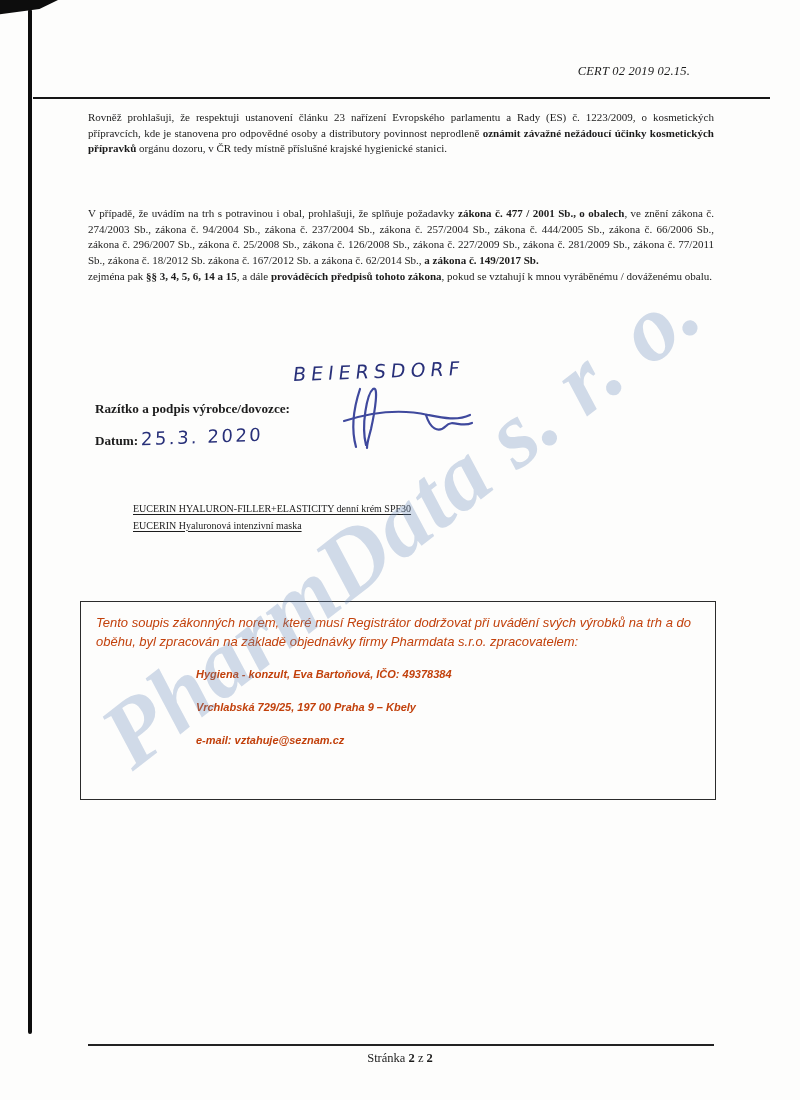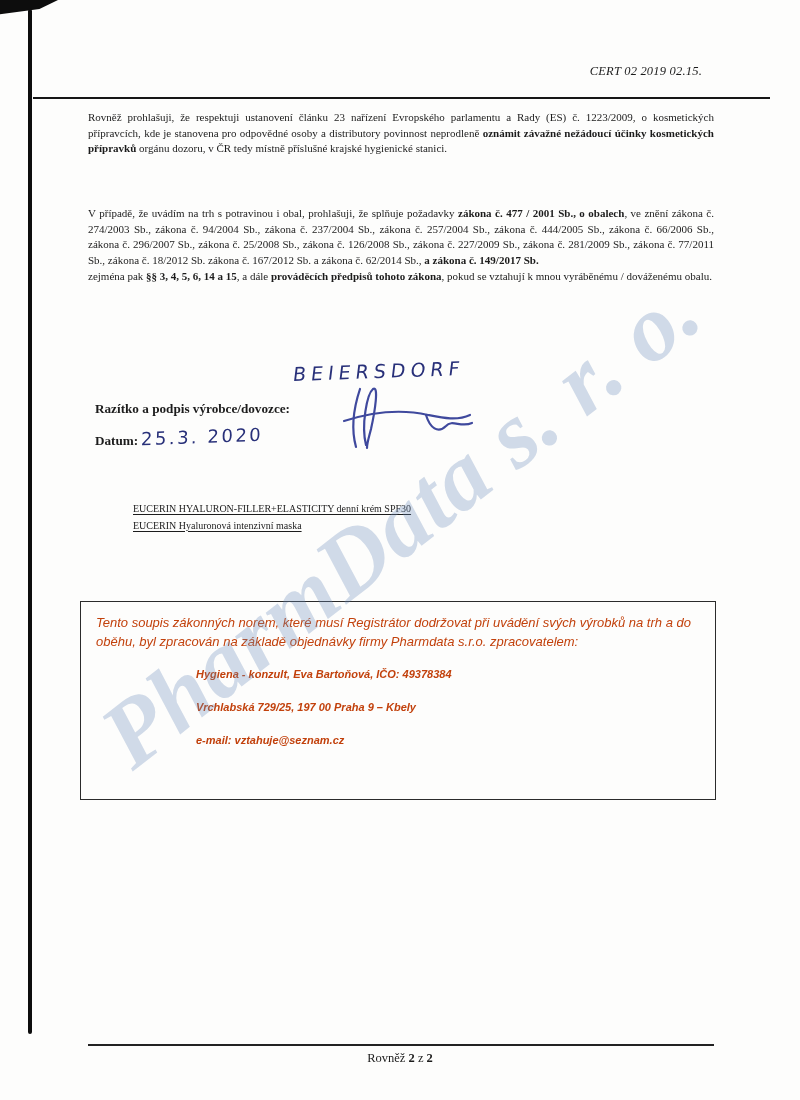--- a/index.html
+++ b/index.html
@@ -5,21 +5,21 @@
   * { margin:0; padding:0; box-sizing:border-box; }
   html,body { background:#ffffff; }
   .page {
     position:relative; width:800px; height:1100px; margin:0 auto;
     background:#fdfdfc; overflow:hidden;
     font-family:"Liberation Serif", serif; color:#1c1c1c;
   }
   
   .edge-bar { position:absolute; left:28px; top:9px; width:4px; height:1025px; background:#0d0d0d; border-radius:2px; }
   .corner-mark { position:absolute; left:0; top:0; width:58px; height:15px; background:#0d0d0d; clip-path:polygon(0 0,100% 0,68% 60%,0 95%); }
-  .doc-code { position:absolute; top:64px; right:98px; font-size:12.5px; font-style:italic; letter-spacing:.2px; }
+  .doc-code { position:absolute; top:64px; right:110px; font-size:12.5px; font-style:italic; letter-spacing:.2px; }
   .top-rule { position:absolute; top:97px; left:33px; width:737px; height:2px; background:#161616; }
   .bottom-rule { position:absolute; top:1044px; left:88px; width:626px; height:1.5px; background:#222; }
 
   .para { position:absolute; left:88px; width:626px; text-align:justify; font-size:11px; line-height:15.7px; }
   .para p { margin:0; }
   #para1 { top:110px; }
   #para2 { top:206px; }
   .b { font-weight:bold; }
 
   .hw { font-family:"DejaVu Sans", sans-serif; color:#283079; }
@@ -99,19 +99,19 @@
     <div>Tento soupis zákonných norem, které musí Registrátor dodržovat při uvádění svých výrobků na trh a do oběhu, byl zpracován na základě objednávky firmy Pharmdata s.r.o. zpracovatelem:</div>
     <div class="contact">Hygiena - konzult, Eva Bartoňová, IČO:  49378384</div>
     <div class="contact">Vrchlabská 729/25, 197 00   Praha 9 – Kbely</div>
     <div class="contact">e-mail: vztahuje@seznam.cz</div>
   </div>
 
   <div class="watermark">PharmData s. r. o.</div>
 
   <div class="bottom-rule"></div>
   <div class="footer-text">
-    <span>Rovněž</span>
+    <span>Stránka</span>
     <span class="b">2</span>
     <span>z</span>
     <span class="b">2</span>
   </div>
 
 </div>
 
 </body></html>

